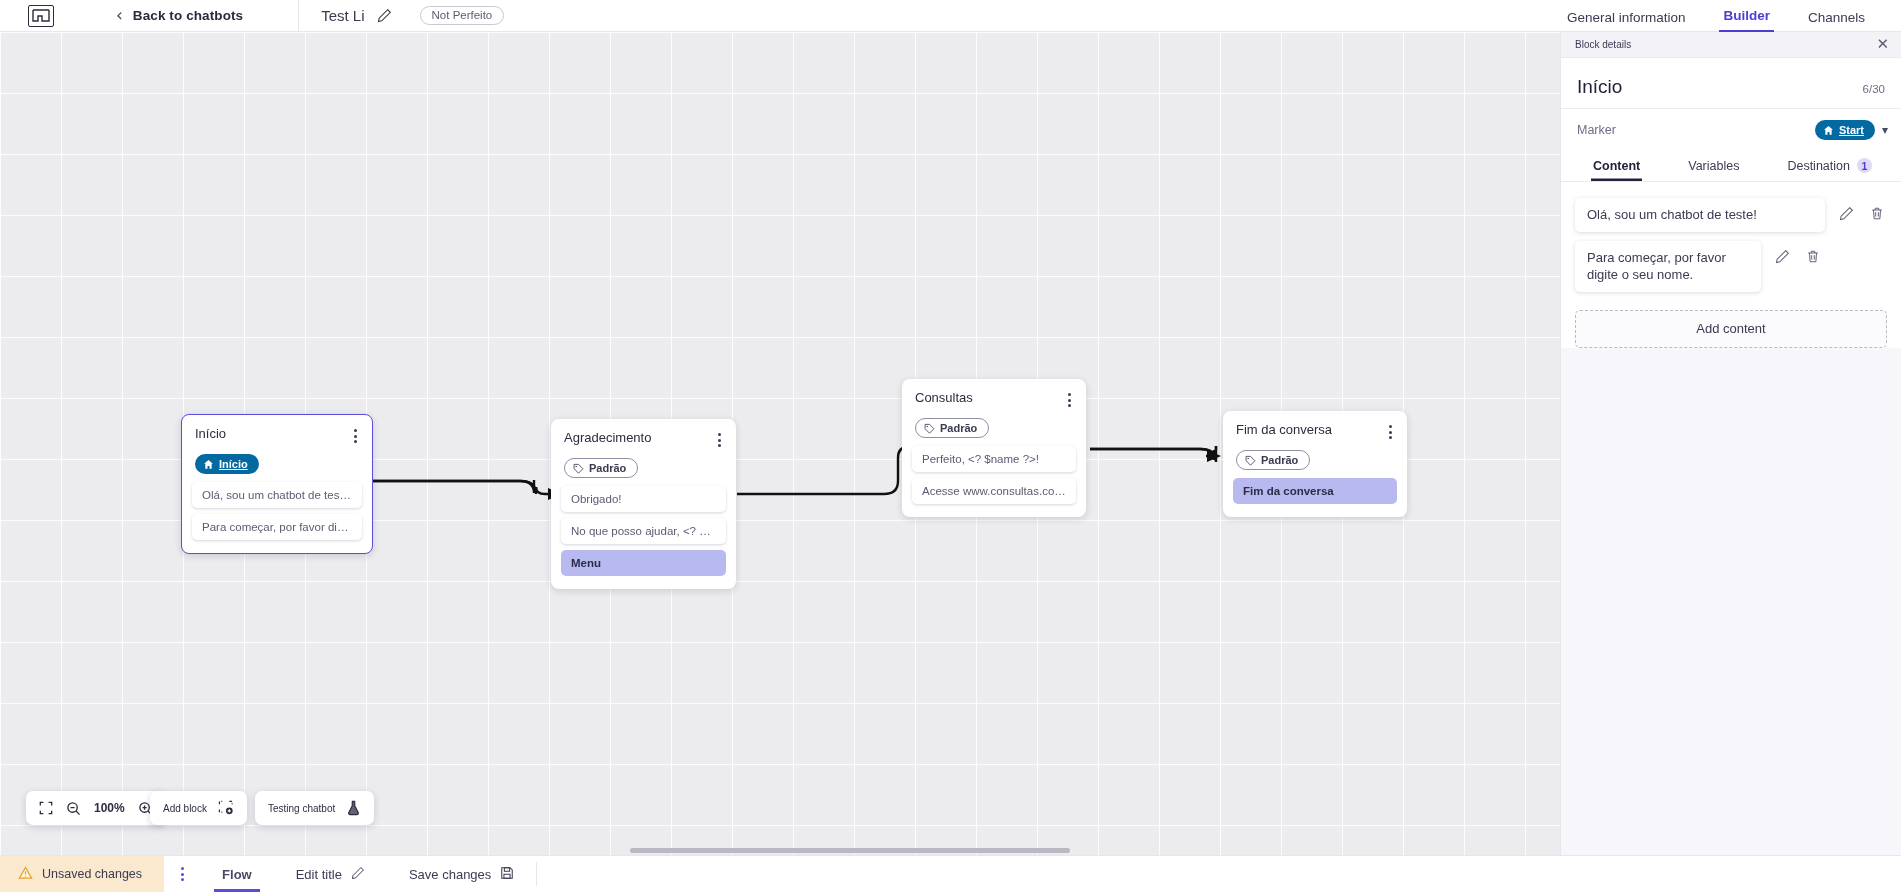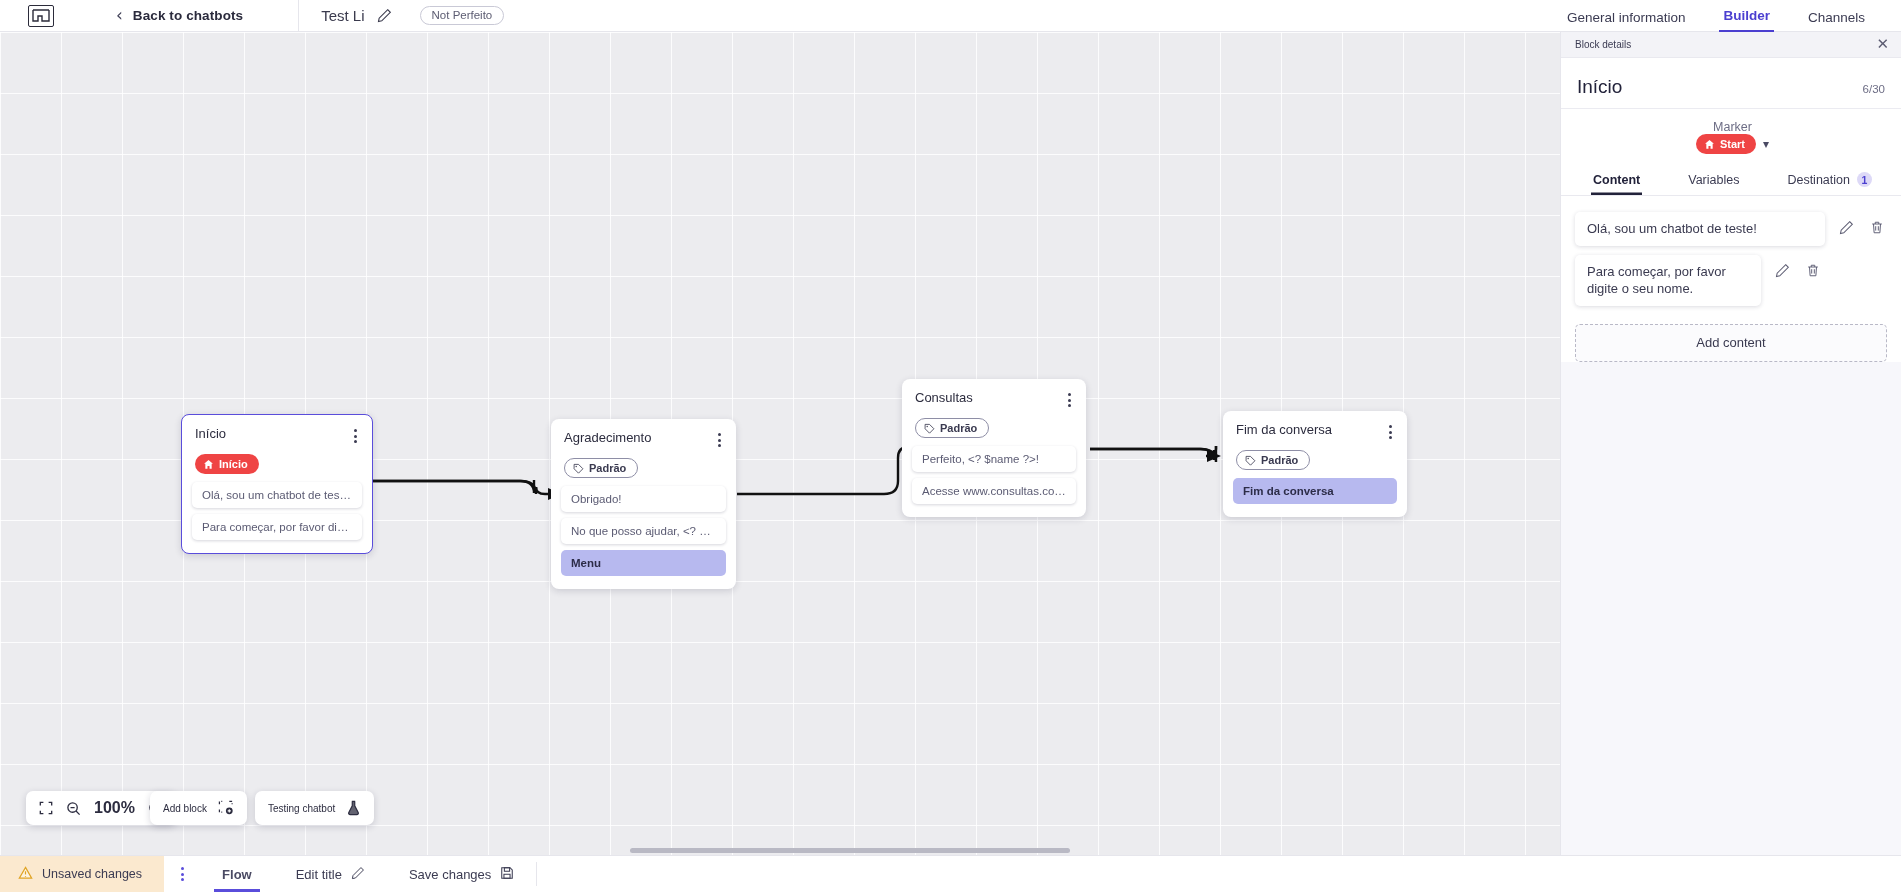--- a/index.html
+++ b/index.html
@@ -73,42 +73,42 @@
     display: flex; align-items: flex-start; justify-content: space-between;
     padding: 11px 13px 0 13px;
     gap: 36px;
   }
   .node-title { font-size: 13px; color: #2c2c3e; font-weight: normal; }
   .kebab { display: flex; flex-direction: column; gap: 2.5px; padding: 3px 2px; cursor: pointer; }
   .kebab i { width: 3px; height: 3px; border-radius: 50%; background: #3b3b52; display: block; }
   .badge-row { padding: 8px 13px 8px; }
   .badge-start {
     display: inline-flex; align-items: center; gap: 5px;
-    background: #ef4444; color: #fff; border-radius: 999px;
-    padding: 4px 11px 4px 8px; font-size: 11px; font-weight: bold;
+    background: #0369a1; color: #fff; border-radius: 999px;
+    padding: 4px 11px 4px 8px; font-size: 11px; font-weight: bold; text-decoration: underline;
   }
   .badge-default {
     display: inline-flex; align-items: center; gap: 5px;
     border: 1px solid #8e8ea6; color: #3a3a50; border-radius: 999px;
     padding: 3px 11px 3px 8px; font-size: 11px; font-weight: bold; background:#fff;
   }
   .msg {
     margin: 0 10px 6px; background: #fff; border-radius: 5px;
     box-shadow: 0 1px 3px rgba(30,30,60,.18);
     font-size: 11.5px; color: #5b5b73; padding: 7px 10px;
     white-space: nowrap; overflow: hidden; text-overflow: ellipsis;
   }
   .msg.highlight { background: #b7b9ef; color: #2c2c48; font-weight: bold; box-shadow:none; }
 
   
   .float-bar { position: absolute; display: flex; align-items: center;
     background: #fff; border-radius: 7px; box-shadow: 0 2px 7px rgba(30,30,60,.18);
     height: 34px; padding: 0 13px; cursor: pointer; }
   .zoom-bar { left: 26px; bottom: 30px; gap: 13px; }
-  .zoom-pct { font-size: 16px; color: #2d2d40; font-weight: bold; }
+  .zoom-pct { font-size: 12px; color: #2d2d40; font-weight: bold; }
   .addblock-bar { left: 150px; bottom: 30px; gap: 11px; }
   .testing-bar { left: 255px; bottom: 30px; gap: 11px; }
   .fb-label { font-size: 10px; color: #2d2d40; }
   .ic { display: flex; align-items: center; color: #2d2d40; }
 
   
   .hscroll {
     position: absolute; bottom: 2px; left: 630px; width: 440px; height: 5px;
     background: #b9b9c4; border-radius: 3px;
   }
@@ -147,21 +147,21 @@
     font-family: "DejaVu Sans", sans-serif; }
   .panel-body { background: #fff; }
   .panel-title-row {
     display: flex; align-items: baseline; justify-content: space-between;
     padding: 18px 16px 10px; border-bottom: 1px solid #ebebf1;
   }
   .panel-title { font-size: 19px; color: #22223a; }
   .panel-count { font-size: 11.5px; color: #6d6d85; }
   .marker-row {
     display: flex; align-items: center; justify-content: space-between;
-    padding: 11px 13px 12px 16px; background:#fff;flex-direction:column;
+    padding: 11px 13px 12px 16px; background:#fff;
   }
   .marker-label { font-size: 12.5px; color: #6d6d85; }
   .marker-right { display: flex; align-items: center; gap: 7px; }
   .chev-down { color:#4a4a63; font-size: 12px; font-family:"DejaVu Sans", sans-serif; }
   .panel-tabs {
     display: flex; align-items: center; border-bottom: 1px solid #e9e9ef;
     padding: 0 14px; background:#fff;
   }
   .ptab { font-size: 12.5px; color: #3b3b52; padding: 6px 2px 8px; margin-right: 28px;
     cursor:pointer; display:flex; align-items:center; gap:7px;margin-left:16px; }

